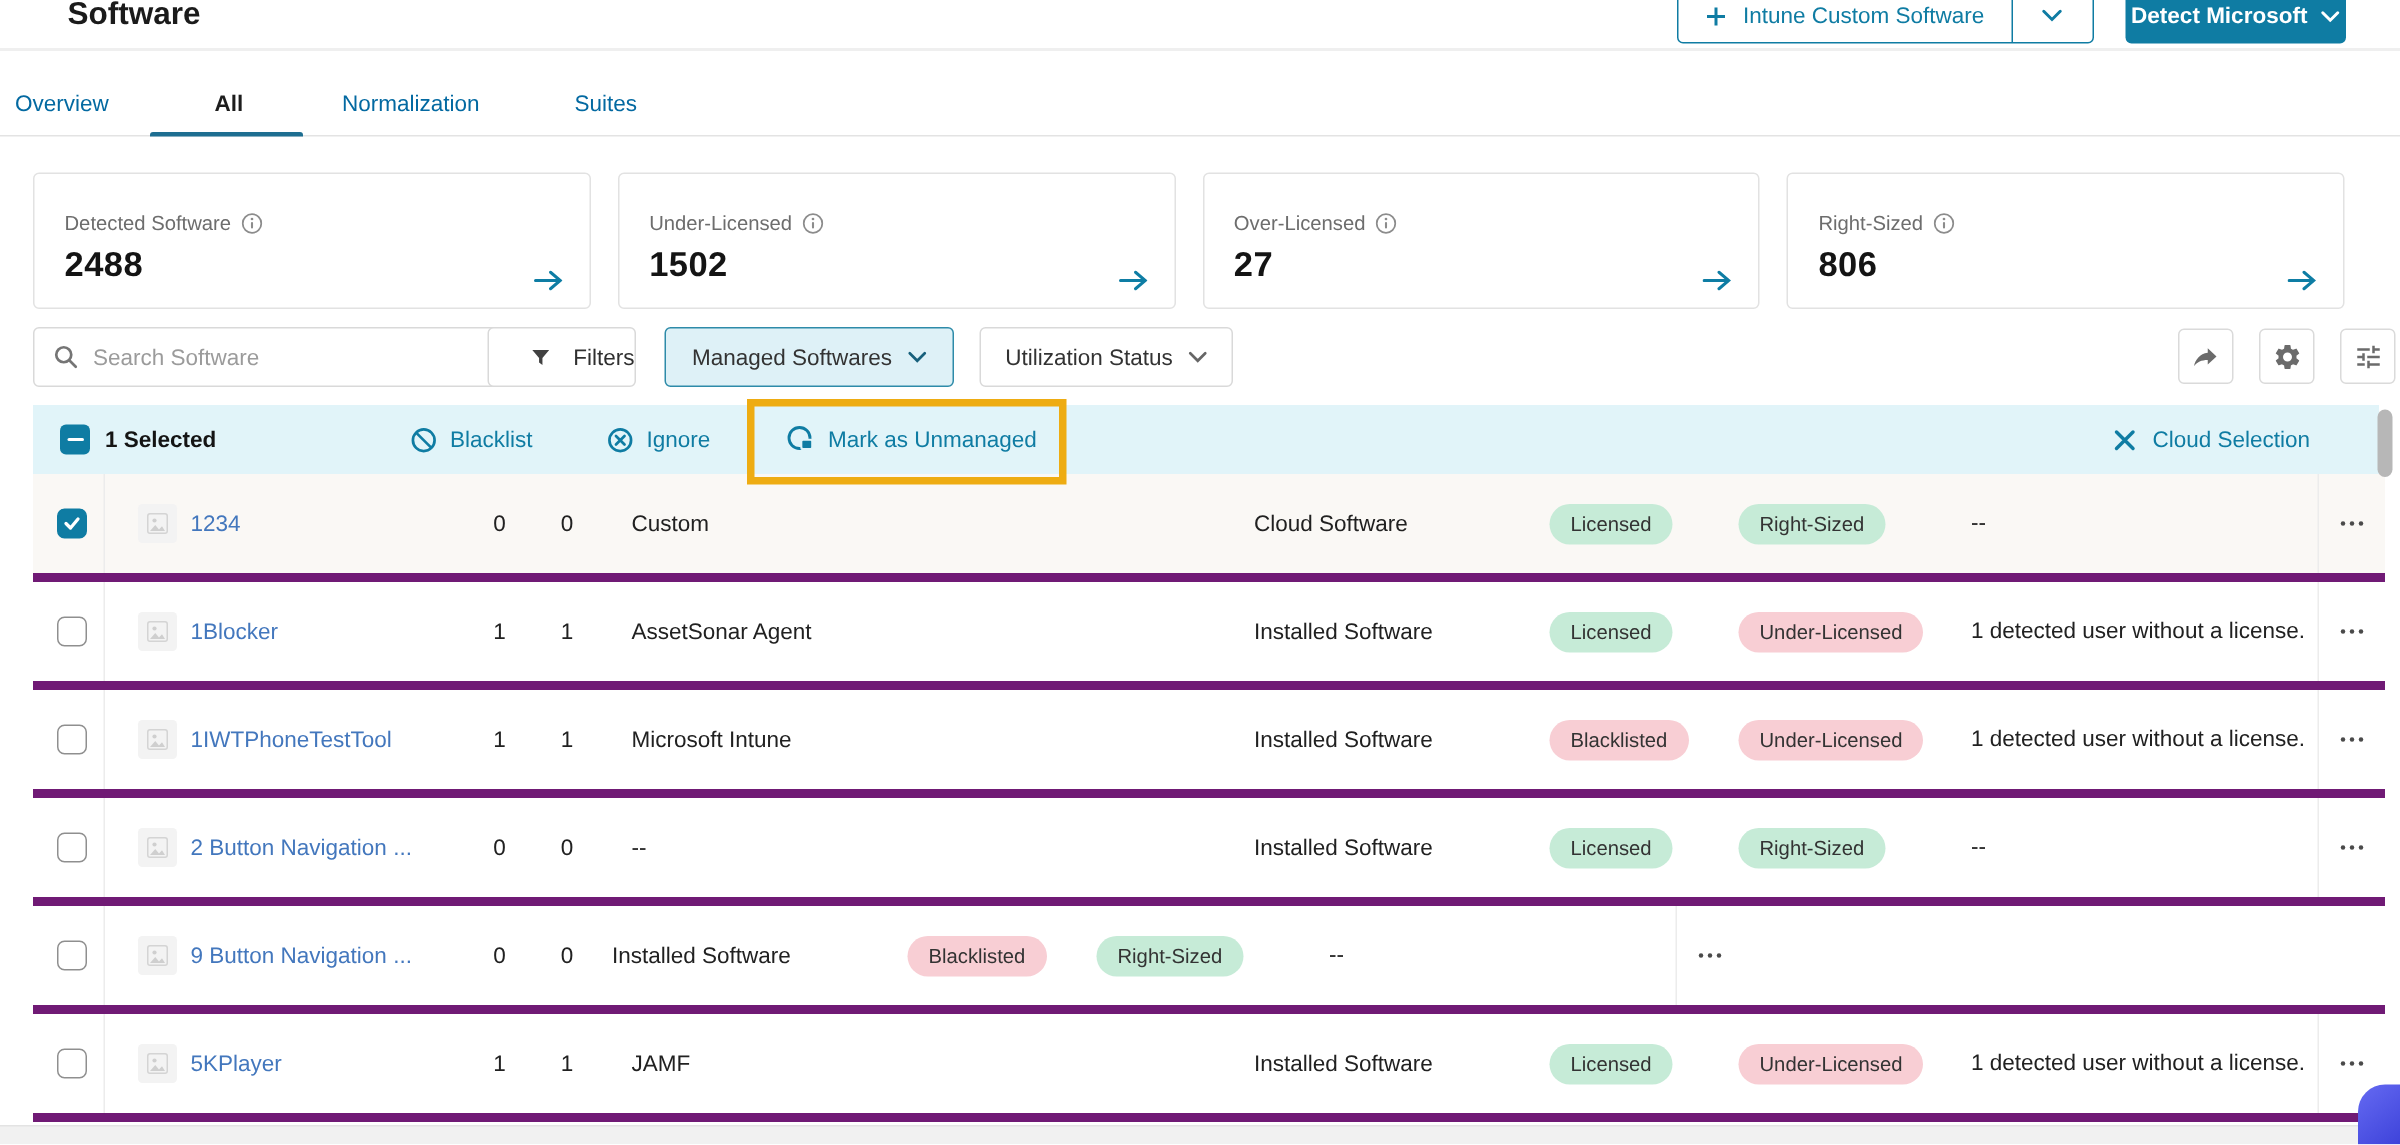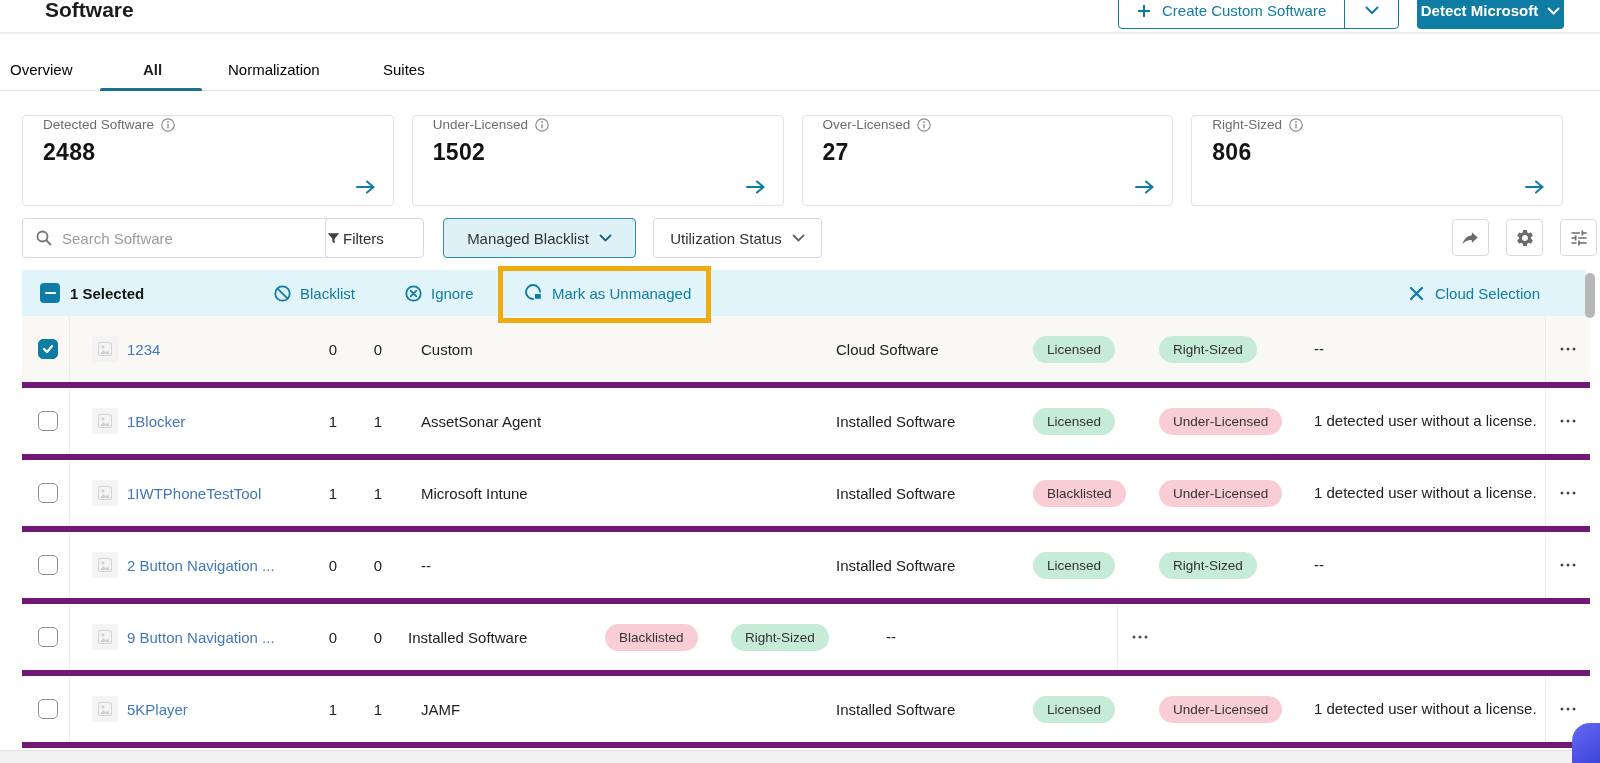--- a/index.html
+++ b/index.html
@@ -17,35 +17,35 @@
   }
   .create-main { display:flex; align-items:center; gap:11px; padding:0 18px; font-size:15px; }
   .create-chev { width:54px; border-left:1.5px solid #0F7CA3; display:flex; align-items:center; justify-content:center; }
   .detect-btn {
     position:absolute; left:1417px; top:-8px; width:147px; height:37px; background:#0F7CA3;
     border-radius:4px; color:#fff; display:flex; align-items:center; justify-content:center;
     gap:9px; font-size:15px; font-weight:bold; cursor:pointer;
   }
   
   .tabbar { position:absolute; left:0; top:54px; width:1600px; height:37px; border-bottom:1px solid #e3e3e3; }
-  .tab { position:absolute; top:7px; font-size:15px; color:#000000; cursor:pointer; }
+  .tab { position:absolute; top:7px; font-size:15px; color:#0369a1; cursor:pointer; }
   .tab.active { color:#1d1d1d; font-weight:bold; }
   .tab-underline { position:absolute; left:100px; bottom:-1px; width:102px; height:3px; background:#1D6E91; border-radius:2px 2px 0 0; }
   
   .cards { position:absolute; left:22px; top:115px; width:1541px; display:flex; gap:18px; }
-  .card { flex:1; height:91px; background:#fff; border:1px solid #e2e2e2; border-radius:4px; position:relative; padding:1px 20px 0; cursor:pointer; }
+  .card { flex:1; height:91px; background:#fff; border:1px solid #e2e2e2; border-radius:4px; position:relative; padding:25px 20px 0; cursor:pointer; }
   .card-label { font-size:13.5px; color:#6d6d6d; display:flex; align-items:center; gap:7px; }
   .card-value { font-size:23px; font-weight:bold; color:#141414; margin-top:7px; letter-spacing:.3px; }
   .card-arrow { position:absolute; right:18px; bottom:11px; line-height:0; }
   
   .tbar-item { position:absolute; top:218px; height:40px; border:1px solid #d9d9d9; border-radius:4px; background:#fff; display:flex; align-items:center; }
   .search-box { left:22px; width:325px; padding:0 13px; gap:10px; }
   .search-box input { border:none; outline:none; flex:1; font-size:15px; font-family:"Liberation Sans", sans-serif; color:#444; background:transparent; }
   .search-box input::placeholder { color:#9b9b9b; }
-  .filters-btn { left:325px; width:99px; justify-content:flex-start; gap:2px; font-size:15px; color:#2f2f2f; cursor:pointer; }
+  .filters-btn { left:325px; width:99px; justify-content:flex-end; gap:14px; font-size:15px; color:#2f2f2f; cursor:pointer; }
   .managed-btn { left:443px; width:193px; background:#DEF1F7; border:1.5px solid #2E8BA9; justify-content:center; gap:10px; font-size:15px; color:#333; cursor:pointer; }
   .util-btn { left:653px; width:169px; justify-content:center; gap:10px; font-size:15px; color:#333; cursor:pointer; }
   .icon-btn { position:absolute; top:219px; width:37px; height:37px; border:1px solid #dadada; border-radius:4px; background:#fff; display:flex; align-items:center; justify-content:center; cursor:pointer; }
   .icon-btn.share { left:1452px; } .icon-btn.settings { left:1506px; } .icon-btn.tune { left:1560px; }
   
   .selbar { position:absolute; left:22px; top:270px; width:1564px; height:46px; background:#E1F4F9; display:flex; align-items:center; }
   .sel-check { position:absolute; left:18px; width:20px; height:20px; background:#0F7CA3; border-radius:4px; display:flex; align-items:center; justify-content:center; cursor:pointer; }
   .sel-minus { width:11px; height:2.5px; background:#fff; border-radius:1px; }
   .sel-count { position:absolute; left:48px; font-size:15px; font-weight:bold; color:#141414; }
   .sel-action { position:absolute; display:flex; align-items:center; gap:8px; color:#0F7CA3; font-size:15px; cursor:pointer; }
@@ -88,21 +88,21 @@
   <div class="page-title">Software</div>
   <div class="top-strip"></div>
 
   <div class="create-btn">
     <div class="create-main">
       <span style="line-height:0">
         <svg width="14" height="14" viewBox="0 0 14 14">
             <path d="M7 1v12M1 7h12" stroke="#0F7CA3" stroke-width="2"></path>
           </svg>
       </span>
-      <span>Create Custom Software</span>
+      <span>Intune Custom Software</span>
     </div>
     <div class="create-chev">
       <span style="line-height:0">
         <svg width="14" height="9" viewBox="0 0 14 9">
             <path d="M1.5 1.5L7 7l5.5-5.5" stroke="#0F7CA3" stroke-width="2" fill="none" stroke-linecap="round"></path>
           </svg>
       </span>
     </div>
   </div>
 
@@ -195,21 +195,21 @@
   <div class="tbar-item filters-btn">
     <span style="line-height:0">
       <svg width="15" height="15" viewBox="0 0 20 20">
           <path d="M2.5 3h15l-6 7.2v6.3l-3-2.2v-4.1z" fill="#414141"></path>
         </svg>
     </span>
     <span>Filters</span>
   </div>
 
   <div class="tbar-item managed-btn">
-    <span>Managed Blacklist</span>
+    <span>Managed Softwares</span>
     <span style="line-height:0">
       <svg width="13" height="8" viewBox="0 0 13 8">
           <path d="M1.5 1.5L6.5 6.5l5-5" stroke="#17607c" stroke-width="1.8" fill="none" stroke-linecap="round"></path>
         </svg>
     </span>
   </div>
 
   <div class="tbar-item util-btn">
     <span>Utilization Status</span>
     <span style="line-height:0">

